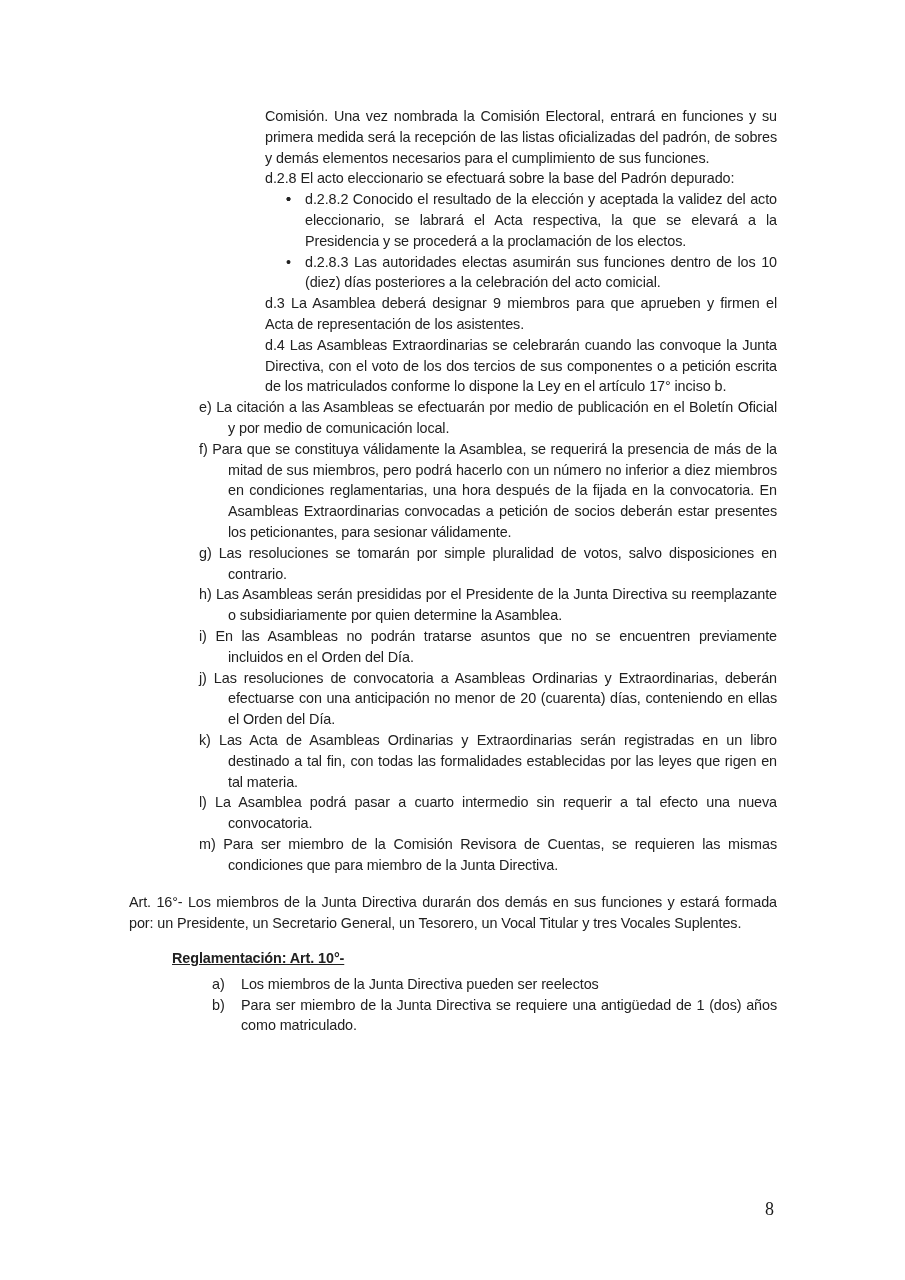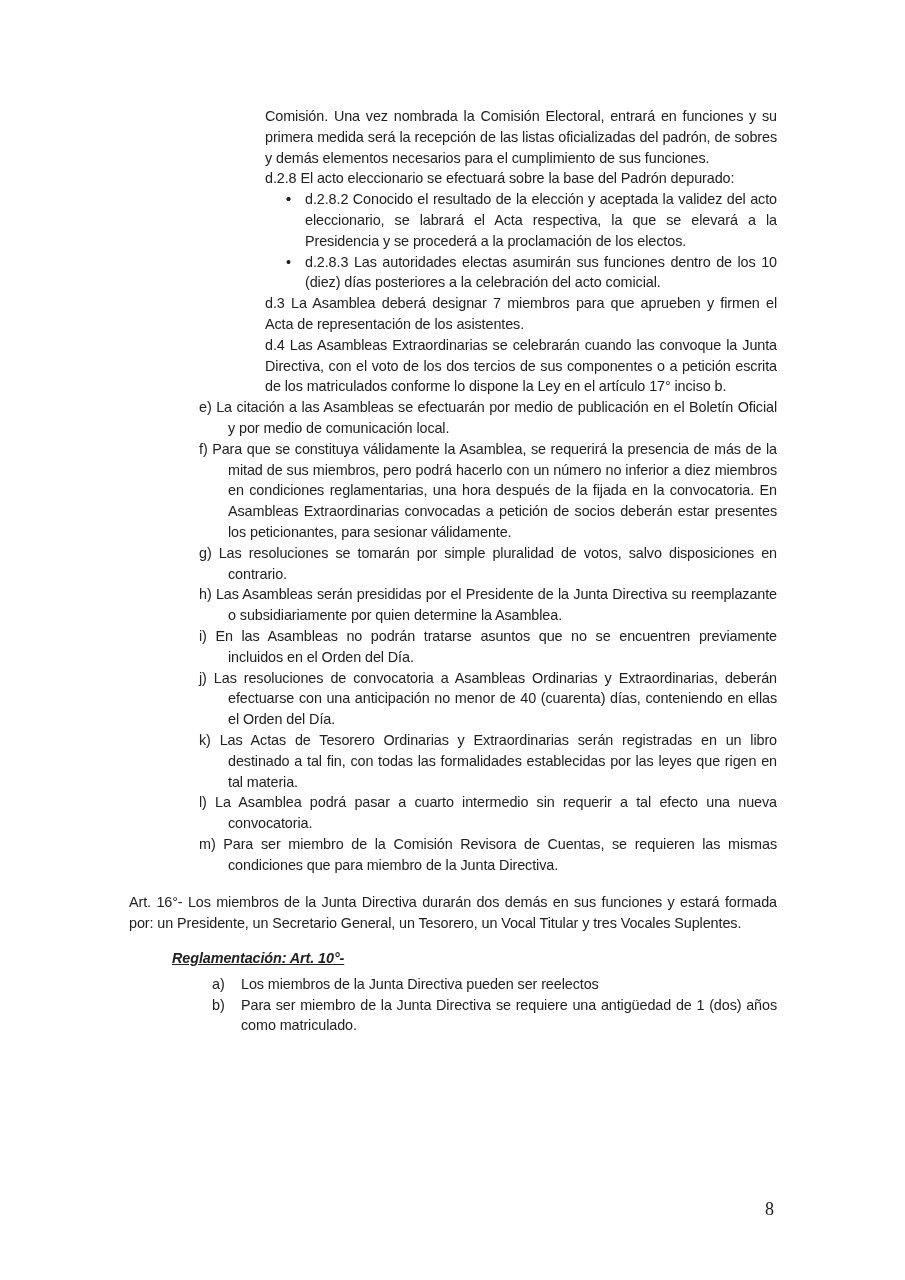--- a/index.html
+++ b/index.html
@@ -41,21 +41,20 @@
   
   .art { margin-top: 17px; }
   .bold { font-weight: normal; }
   
   .regl-heading {
     margin-top: 14px;
     padding-left: 43px;
     font-weight: bold;
     text-decoration: underline;
     text-align: left;
-    font-style: italic;
   }
   
   .sub-item { position: relative; padding-left: 112px; margin-top: 5px; }
   .sub-item + .sub-item { margin-top: 0; }
   .sub-marker {
     position: absolute;
     left: 83px;
     top: 0;
   }
   .page-number {
@@ -84,31 +83,31 @@
     <div class="para bullet-row">
       <span class="bullet-glyph">•</span>
       <span>d.2.8.2 Conocido el resultado de la elección y aceptada la validez del acto eleccionario, se labrará el Acta respectiva, la que se elevará a la Presidencia y se procederá a la proclamación de los electos.</span>
     </div>
 
     <div class="para bullet-row">
       <span class="bullet-glyph">•</span>
       <span>d.2.8.3 Las autoridades electas asumirán sus funciones dentro de los 10 (diez) días posteriores a la celebración del acto comicial.</span>
     </div>
 
-    <p class="para ind-d">d.3 La Asamblea deberá designar 7 miembros para que aprueben y firmen el Acta de representación de los asistentes.</p>
+    <p class="para ind-d">d.3 La Asamblea deberá designar 9 miembros para que aprueben y firmen el Acta de representación de los asistentes.</p>
 
     <p class="para ind-d">d.4 Las Asambleas Extraordinarias se celebrarán cuando las convoque la Junta Directiva, con el voto de los dos tercios de sus componentes o a petición escrita de los matriculados conforme lo dispone la Ley en el artículo 17° inciso b.</p>
 
     <p class="para letter">e) La citación a las Asambleas se efectuarán por medio de publicación en el Boletín Oficial y por medio de comunicación local.</p>
     <p class="para letter">f) Para que se constituya válidamente la Asamblea, se requerirá la presencia de más de la mitad de sus miembros, pero podrá hacerlo con un número no inferior a diez miembros en condiciones reglamentarias, una hora después de la fijada en la convocatoria. En Asambleas Extraordinarias convocadas a petición de socios deberán estar presentes los peticionantes, para sesionar válidamente.</p>
     <p class="para letter">g) Las resoluciones se tomarán por simple pluralidad de votos, salvo disposiciones en contrario.</p>
     <p class="para letter">h) Las Asambleas serán presididas por el Presidente de la Junta Directiva su reemplazante o subsidiariamente por quien determine la Asamblea.</p>
     <p class="para letter">i) En las Asambleas no podrán tratarse asuntos que no se encuentren previamente incluidos en el Orden del Día.</p>
-    <p class="para letter">j) Las resoluciones de convocatoria a Asambleas Ordinarias y Extraordinarias, deberán efectuarse con una anticipación no menor de 40 (cuarenta) días, conteniendo en ellas el Orden del Día.</p>
-    <p class="para letter">k) Las Actas de Tesorero Ordinarias y Extraordinarias serán registradas en un libro destinado a tal fin, con todas las formalidades establecidas por las leyes que rigen en tal materia.</p>
+    <p class="para letter">j) Las resoluciones de convocatoria a Asambleas Ordinarias y Extraordinarias, deberán efectuarse con una anticipación no menor de 20 (cuarenta) días, conteniendo en ellas el Orden del Día.</p>
+    <p class="para letter">k) Las Acta de Asambleas Ordinarias y Extraordinarias serán registradas en un libro destinado a tal fin, con todas las formalidades establecidas por las leyes que rigen en tal materia.</p>
     <p class="para letter">l) La Asamblea podrá pasar a cuarto intermedio sin requerir a tal efecto una  nueva convocatoria.</p>
     <p class="para letter">m) Para ser miembro de la Comisión Revisora de Cuentas, se requieren las mismas condiciones que para miembro de la Junta Directiva.</p>
 
     <p class="para art">
       <span class="bold">Art. 16°</span><span>- Los miembros de la Junta Directiva durarán dos demás en sus funciones y estará formada por: un Presidente, un Secretario General, un Tesorero, un Vocal Titular y tres Vocales Suplentes.</span>
     </p>
 
     <p class="para regl-heading">Reglamentación: Art. 10°-</p>
 
     <div class="para sub-item">

